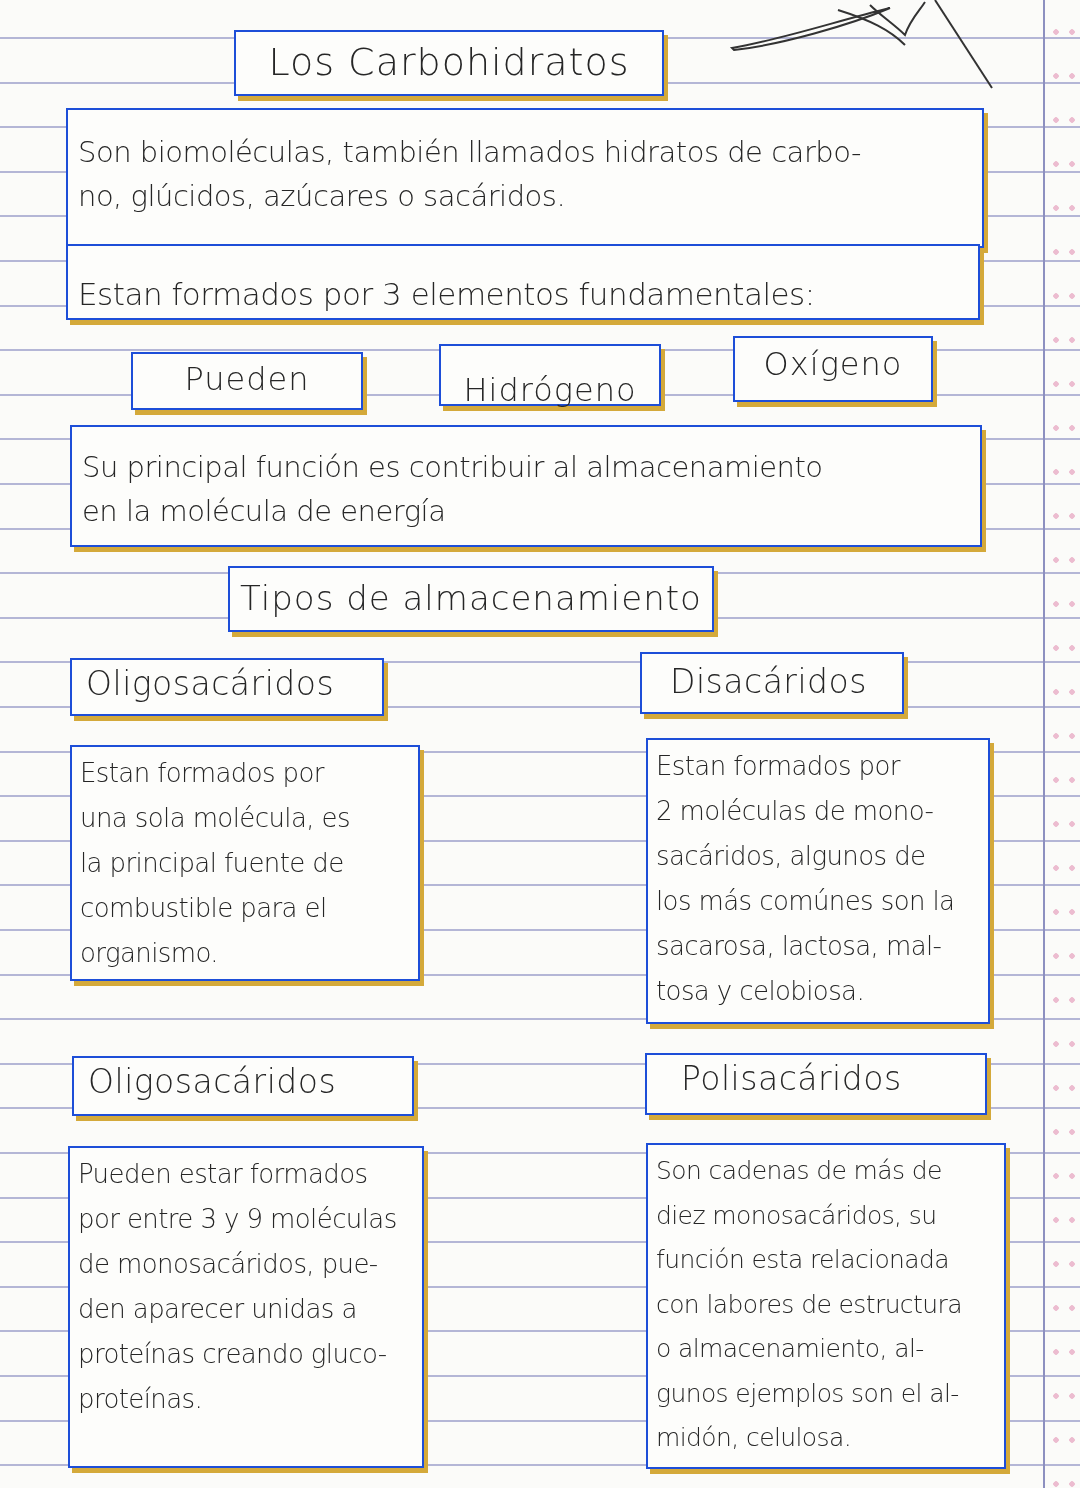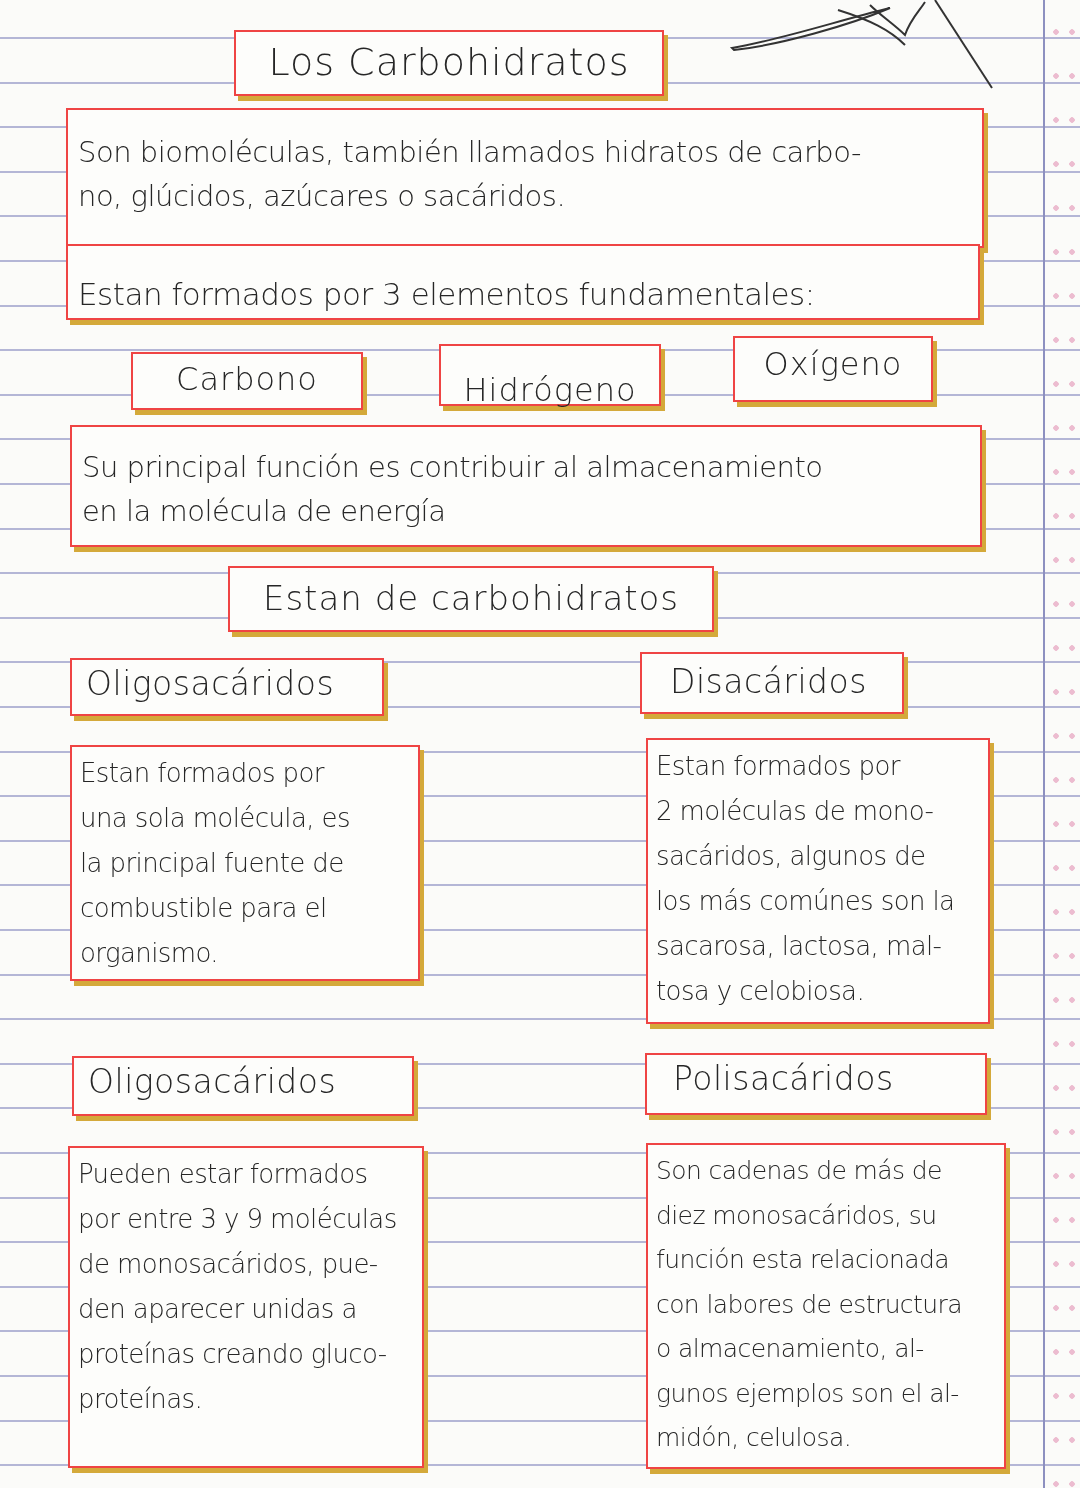--- a/index.html
+++ b/index.html
@@ -18,21 +18,21 @@
       background: #8d90c0;
     }
     .dots {
       position: absolute; left: 1048px; top: 0; width: 32px; height: 1488px;
       background-image: radial-gradient(circle, #ecbcd0 2.5px, transparent 3px);
       background-size: 16px 44px;
       background-position: 0 10px;
     }
     .box {
       position: absolute;
-      border: 2px solid #ef4444;
+      border: 2px solid #1d4ed8;
       background: #fdfdfb;
       box-shadow: 4px 5px 0 #d4a93a;
       box-sizing: border-box;
     }
     .box .txt {
       font-family: "DejaVu Sans", sans-serif;
       font-weight: 300;
       color: #262626;
       white-space: pre-line;
     }
@@ -63,36 +63,36 @@
 <div class="box" style="left:66px; top:108px; width:918px; height:140px;">
   <div class="txt para" style="padding-top:20px; font-size:29px;">Son biomoléculas, también llamados hidratos de carbo-
 no, glúcidos, azúcares o sacáridos.</div>
 </div>
 
 <div class="box" style="left:66px; top:244px; width:914px; height:76px;">
   <div class="txt para" style="font-size:31px; line-height:64px; padding-top:16px;">Estan formados por 3 elementos fundamentales:</div>
 </div>
 
 <div class="box" style="left:131px; top:352px; width:232px; height:58px;">
-  <div class="txt element" style="line-height:50px;">Carbono</div>
+  <div class="txt element" style="line-height:50px;">Pueden</div>
 </div>
 <div class="box" style="left:439px; top:344px; width:222px; height:62px;">
   <div class="txt element" style="line-height:52px;margin-top:18px;">Hidrógeno</div>
 </div>
 <div class="box" style="left:733px; top:336px; width:200px; height:66px;">
   <div class="txt element" style="line-height:52px;">Oxígeno</div>
 </div>
 
 <div class="box" style="left:70px; top:425px; width:912px; height:122px;">
   <div class="txt para" style="padding-top:18px; font-size:29px;">Su principal función es contribuir al almacenamiento
           en la molécula de energía</div>
 </div>
 
 <div class="box" style="left:228px; top:566px; width:486px; height:66px;">
-  <div class="txt title" style="line-height:60px; font-size:34px;">Estan de carbohidratos</div>
+  <div class="txt title" style="line-height:60px; font-size:34px;">Tipos de almacenamiento</div>
 </div>
 
 <div class="box" style="left:70px; top:658px; width:314px; height:58px;">
   <div class="txt heading">Oligosacáridos</div>
 </div>
 <div class="box" style="left:70px; top:745px; width:350px; height:236px;">
   <div class="txt small">Estan formados por
 una sola molécula, es
 la principal fuente de
 combustible para el
@@ -116,21 +116,21 @@
 </div>
 <div class="box" style="left:68px; top:1146px; width:356px; height:322px;">
   <div class="txt small">Pueden estar formados
 por entre 3 y 9 moléculas
 de monosacáridos, pue-
 den aparecer unidas a
 proteínas creando gluco-
         proteínas.</div>
 </div>
 
-<div class="box" style="left:645px; top:1053px; width:342px; height:62px;">
+<div class="box" style="left:645px; top:1053px; width:342px; height:62px;padding-left:8px;">
   <div class="txt heading" style="padding-left:26px;">Polisacáridos</div>
 </div>
 <div class="box" style="left:646px; top:1143px; width:360px; height:326px;">
   <div class="txt small" style="line-height:44.5px; font-size:25px;">Son cadenas de más de
 diez monosacáridos, su
 función esta relacionada
 con labores de estructura
 o almacenamiento, al-
 gunos ejemplos son el al-
 midón, celulosa.</div>

